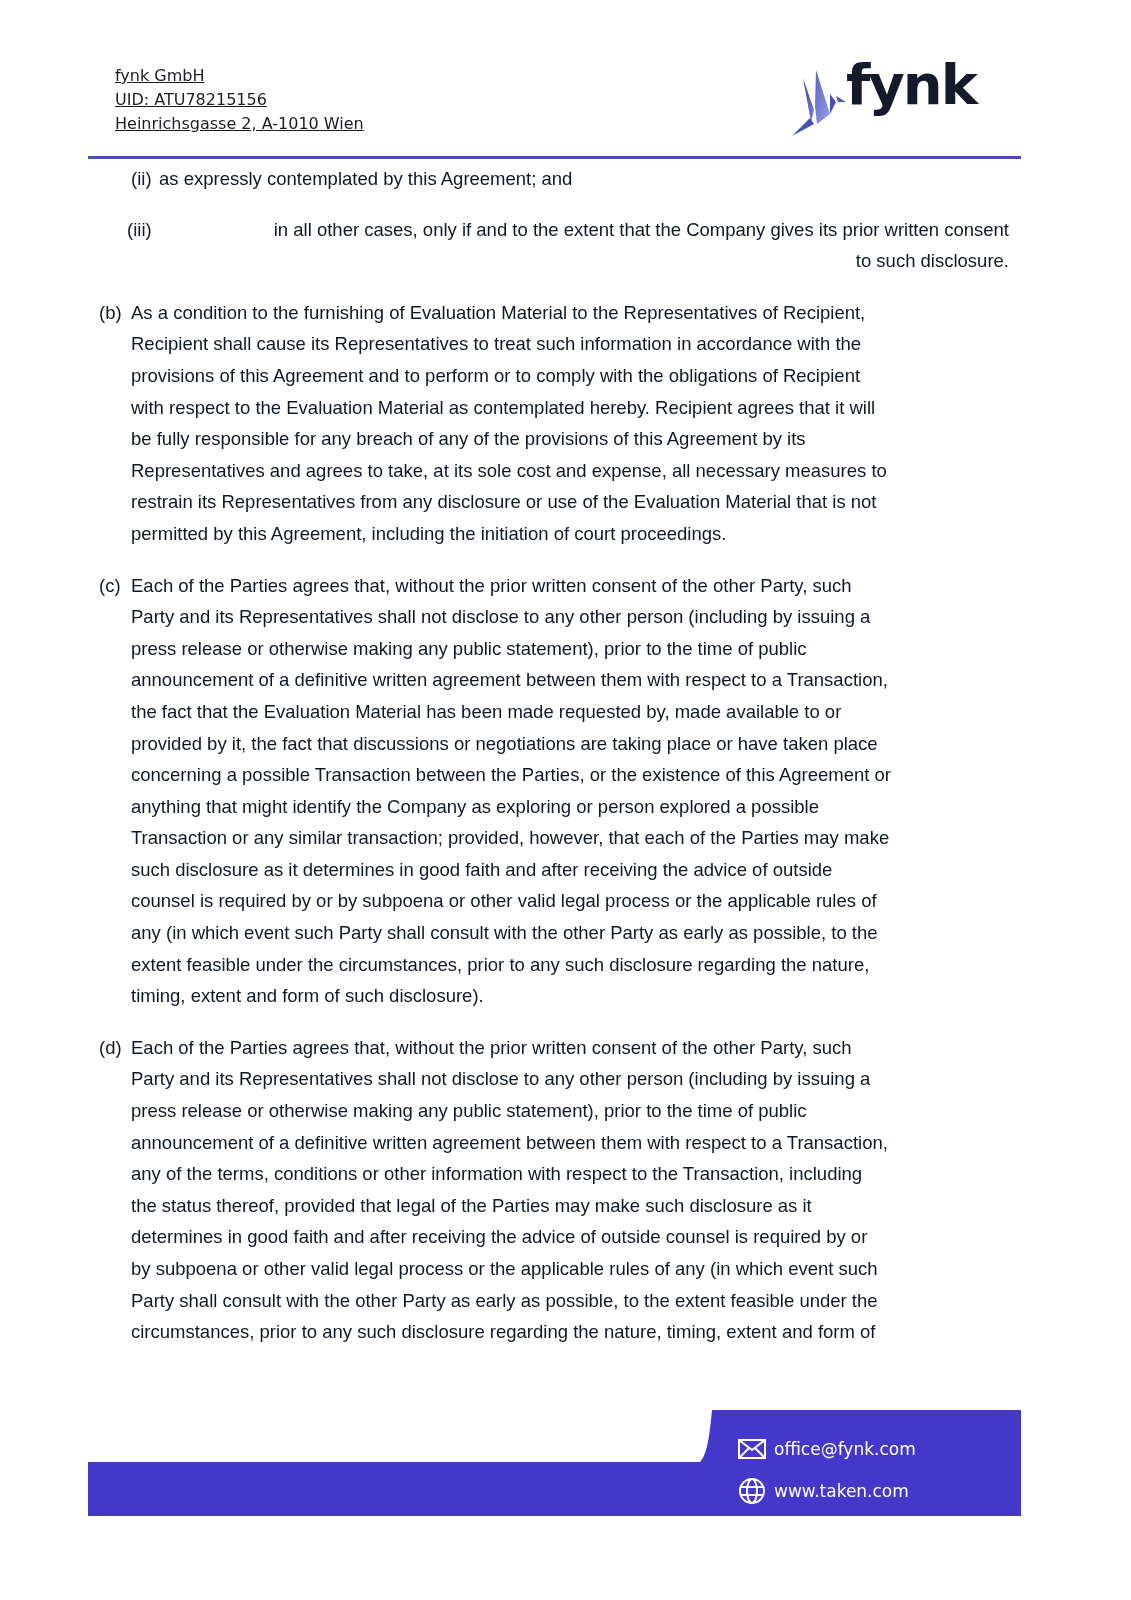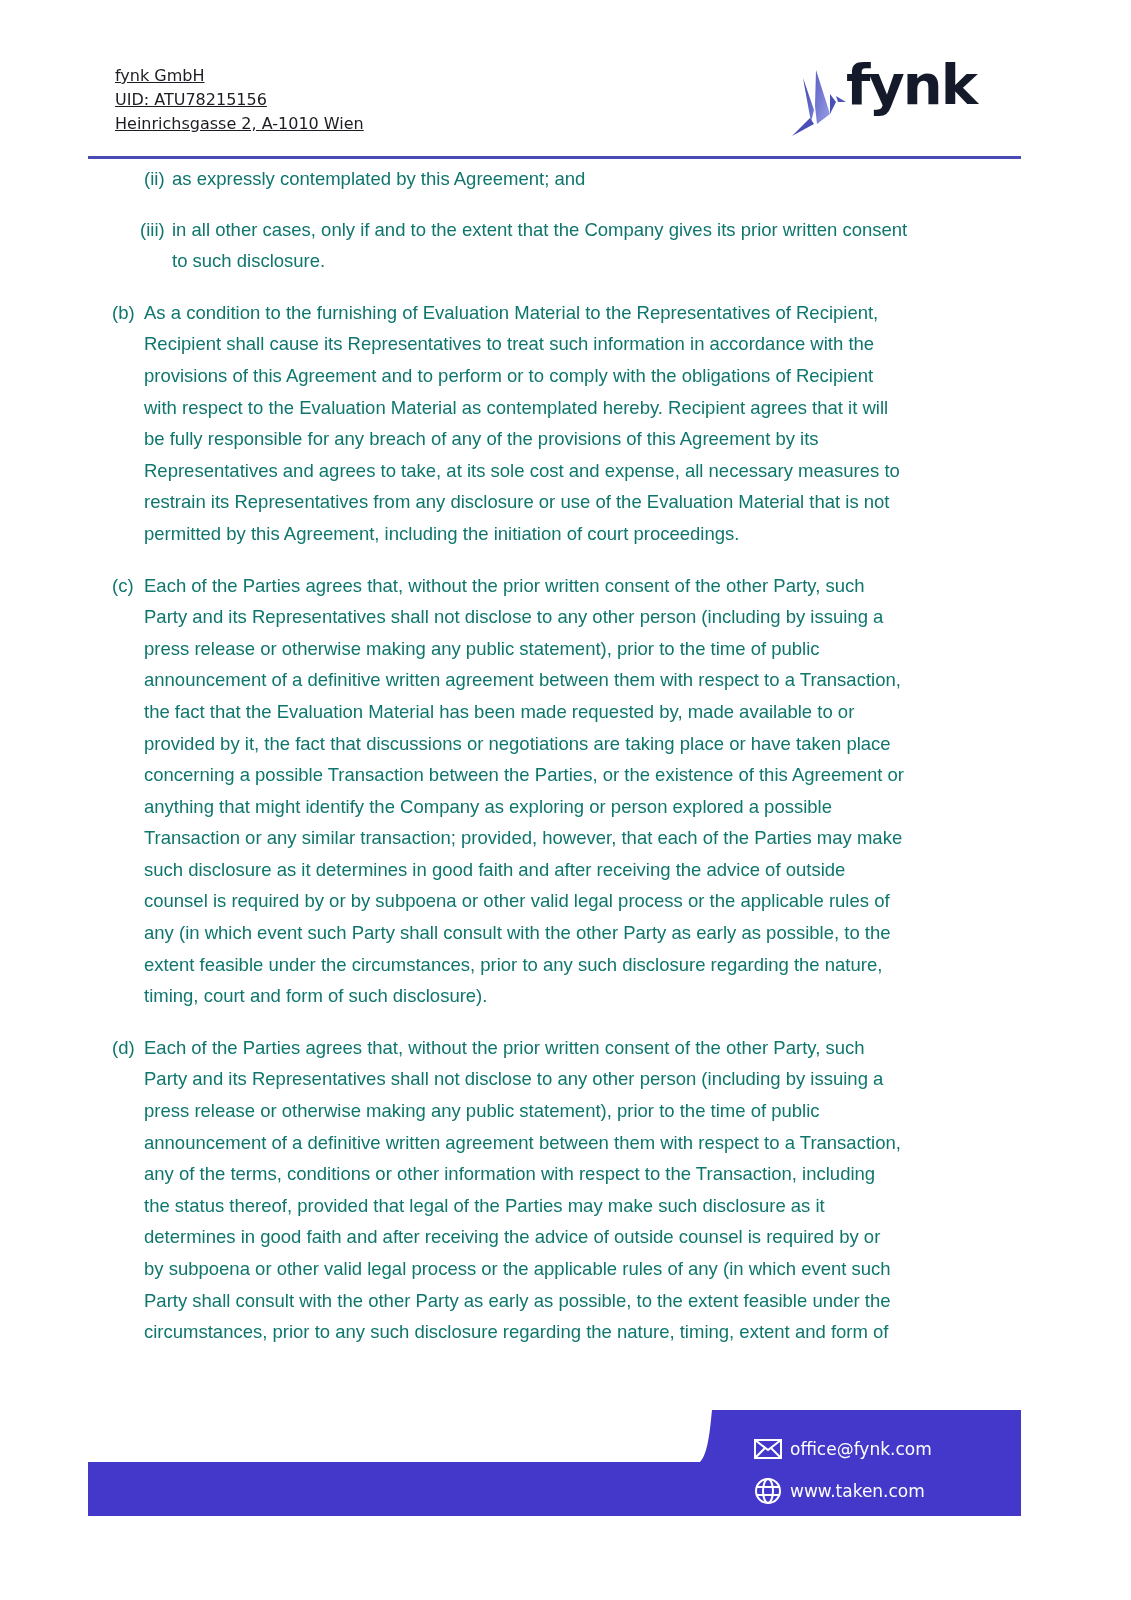--- a/index.html
+++ b/index.html
@@ -48,26 +48,26 @@
     .header-rule {
       position: absolute;
       left: 88px;
       top: 156px;
       width: 933px;
       height: 3px;
       background: #4b4bb5;
     }
     .content {
       position: absolute;
-      left: 112px;
+      left: 99px;
       top: 163px;
       width: 910px;
       font-size: 18.5px;
       line-height: 31.6px;
-      color: #0f766e;
+      color: #0f172a;
     }
     .item {
       position: relative;
       padding-left: 32px;
     }
     .item .marker {
       position: absolute;
       left: 0;
       top: 0;
     }
@@ -93,21 +93,21 @@
     }
     .footer-tab {
       position: absolute;
       left: 700px;
       top: 1410px;
       width: 321px;
       height: 60px;
     }
     .footer-contact {
       position: absolute;
-      left: 754px;
+      left: 738px;
       top: 1428px;
       color: #ffffff;
       font-family: "DejaVu Sans", sans-serif;
       font-size: 17px;
       line-height: 42px;
     }
     .contact-row {
       display: flex;
       align-items: center;
       gap: 8px;
@@ -149,21 +149,21 @@
 
 <div class="content">
 
   <div class="sub-item first">
     <span class="marker">(ii)</span>
     <div>as expressly contemplated by this Agreement; and</div>
   </div>
 
   <div class="gap-small"></div>
 
-  <div class="sub-item" style="padding-left:60px;">
+  <div class="sub-item" style="padding-left:60px;text-align:right;">
     <span class="marker" style="left:28px;">(iii)</span>
     <div>in all other cases, only if and to the extent that the Company gives its prior written consent</div>
     <div>to such disclosure.</div>
   </div>
 
   <div class="gap"></div>
 
   <div class="item">
     <span class="marker">(b)</span>
     <div>As a condition to the furnishing of Evaluation Material to the Representatives of Recipient,</div>
@@ -186,21 +186,21 @@
     <div>announcement of a definitive written agreement between them with respect to a Transaction,</div>
     <div>the fact that the Evaluation Material has been made requested by, made available to or</div>
     <div>provided by it, the fact that discussions or negotiations are taking place or have taken place</div>
     <div>concerning a possible Transaction between the Parties, or the existence of this Agreement or</div>
     <div>anything that might identify the Company as exploring or person explored a possible</div>
     <div>Transaction or any similar transaction; provided, however, that each of the Parties may make</div>
     <div>such disclosure as it determines in good faith and after receiving the advice of outside</div>
     <div>counsel is required by or by subpoena or other valid legal process or the applicable rules of</div>
     <div>any (in which event such Party shall consult with the other Party as early as possible, to the</div>
     <div>extent feasible under the circumstances, prior to any such disclosure regarding the nature,</div>
-    <div>timing, court and form of such disclosure).</div>
+    <div>timing, extent and form of such disclosure).</div>
   </div>
 
   <div class="gap"></div>
 
   <div class="item">
     <span class="marker">(d)</span>
     <div>Each of the Parties agrees that, without the prior written consent of the other Party, such</div>
     <div>Party and its Representatives shall not disclose to any other person (including by issuing a</div>
     <div>press release or otherwise making any public statement), prior to the time of public</div>
     <div>announcement of a definitive written agreement between them with respect to a Transaction,</div>

